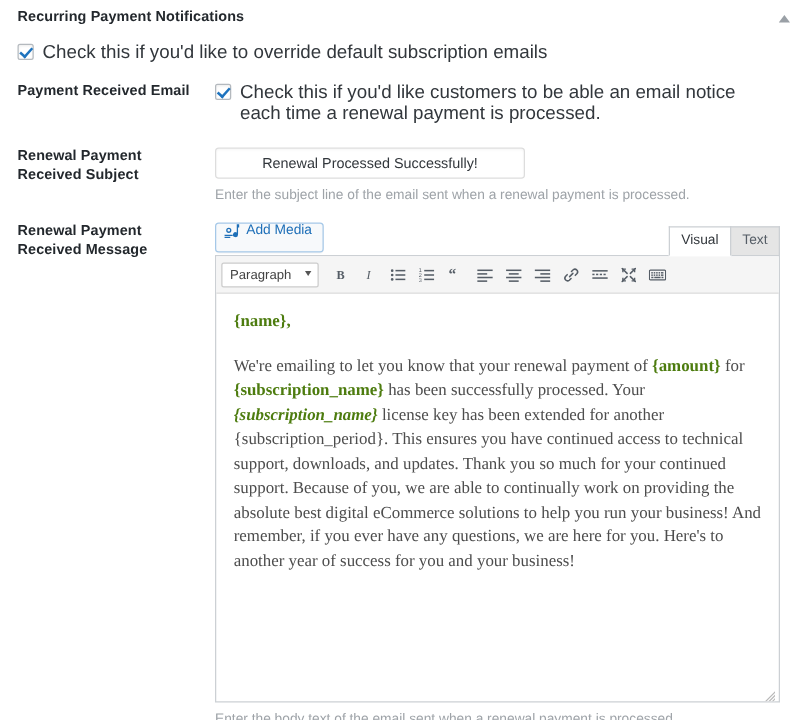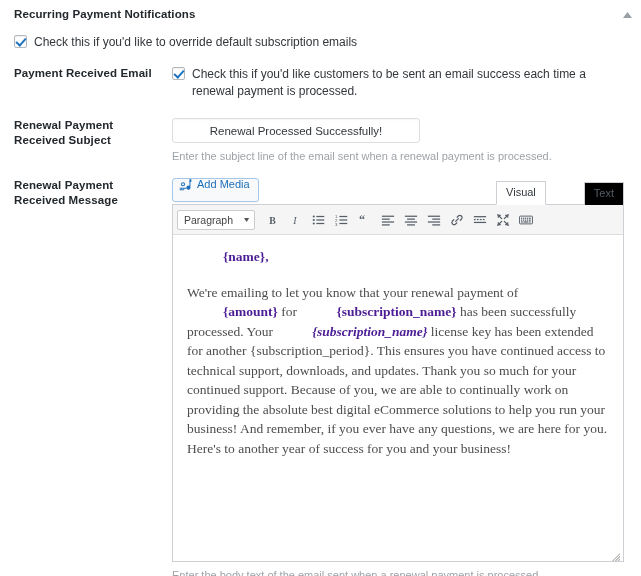--- a/index.html
+++ b/index.html
@@ -44,21 +44,21 @@
     box-shadow: inset 0 1px 2px rgba(0,0,0,.07);
   }
   .cbox.checked::after {
     content: "";
     position: absolute; left: 3px; top: 0px;
     width: 4px; height: 8px;
     border: solid #1e73be; border-width: 0 2px 2px 0;
     transform: rotate(42deg);
   }
   .cb-text {
-    font-size: 12px; color: #32373c; line-height: 16.5px;
+    font-size: 15px; color: #32373c; line-height: 16.5px;
   }
 
   
   .text-input {
     display: block;
     width: 248px; height: 25px;
     border: 1px solid #ddd; border-radius: 3px;
     background: #fff; color: #32373c;
     font-family: "Liberation Sans", sans-serif;
     font-size: 11.5px; padding: 0 7px;
@@ -77,26 +77,26 @@
   .add-media {
     position: absolute; left: 0; top: 0;
     display: inline-flex; align-items: center; gap: 5px;
     height: 24px; padding: 0 8px 12px 6px;
     border: 1px solid #a5c8e8; border-radius: 3px;
     background: #f7f9fb; color: #1e6fb8;
     font-size: 11px; font-weight: 400; cursor: pointer;
     box-shadow: 0 1px 0 rgba(0,0,0,.03);
   }
   .add-media svg { display:block; }
-  .ed-tabs { position: absolute; right: 0; top: 2px; display: flex; align-items: center; gap: 39px; }
+  .ed-tabs { position: absolute; right: 0; top: 2px; display: flex; align-items: flex-start; }
   .ed-tab {
     font-size: 11px; color: #555d66;
     padding: 4px 9px 5px 9px;
     border: 1px solid #ccd0d4; border-bottom: none;
-    background: #000000; line-height: 13px;
+    background: #e5e5e5; line-height: 13px;
     cursor: pointer; position: relative; top: 1px;
   }
   .ed-tab + .ed-tab { margin-left: -1px; }
   .ed-tab.active { background: #fff; border-bottom: 1px solid #fff; color:#32373c; }
 
   .ed-box { border: 1px solid #ccd0d4; background: #fff; }
   .ed-toolbar {
     display: flex; align-items: center;
     height: 30px; padding: 0 4px;
     background: #f5f5f5; border-bottom: 1px solid #ddd;
@@ -118,21 +118,21 @@
   .tb-btn svg { display:block; }
 
   .ed-content {
     height: 326px; padding: 12px 14px 10px 14px;
     font-family: "Liberation Serif", serif;
     font-size: 13.5px; color: #4d4d4d; line-height: 19.5px;
     overflow: hidden; position: relative;
   }
   .ed-content p { margin: 0 0 13px 0; }
   .ed-content p:first-child { margin-bottom: 16px; }
-  .ed-content b { color: #4c1d95; margin-left: 36px; }
+  .ed-content b { color: #4d7c0f; }
   .ed-content i { font-style: italic; }
   .resize-grip {
     position: absolute; right: 2px; bottom: 2px;
     width: 11px; height: 11px; cursor: se-resize;
   }
 </style>
 </head>
 <body>
 
 <div class="page">
@@ -151,21 +151,21 @@
         <span class="cb-text">Check this if you'd like to override default subscription emails</span>
       </label>
     </div>
   </div>
 
   <div class="row" style="top:66px;">
     <div class="row-label">Payment Received Email</div>
     <div class="row-field">
       <label class="cb-line">
         <span class="cbox checked"></span>
-        <span class="cb-text" style="max-width:430px;">Check this if you'd like customers to be sent an email success each time a renewal payment is processed.</span>
+        <span class="cb-text" style="max-width:430px;">Check this if you'd like customers to be able an email notice each time a renewal payment is processed.</span>
       </label>
     </div>
   </div>
 
   <div class="row" style="top:118px;">
     <div class="row-label">Renewal Payment Received Subject</div>
     <div class="row-field">
       <input class="text-input" type="text" value="Renewal Processed Successfully!" style="">
       <div class="help">Enter the subject line of the email sent when a renewal payment is processed.</div>
     </div>

